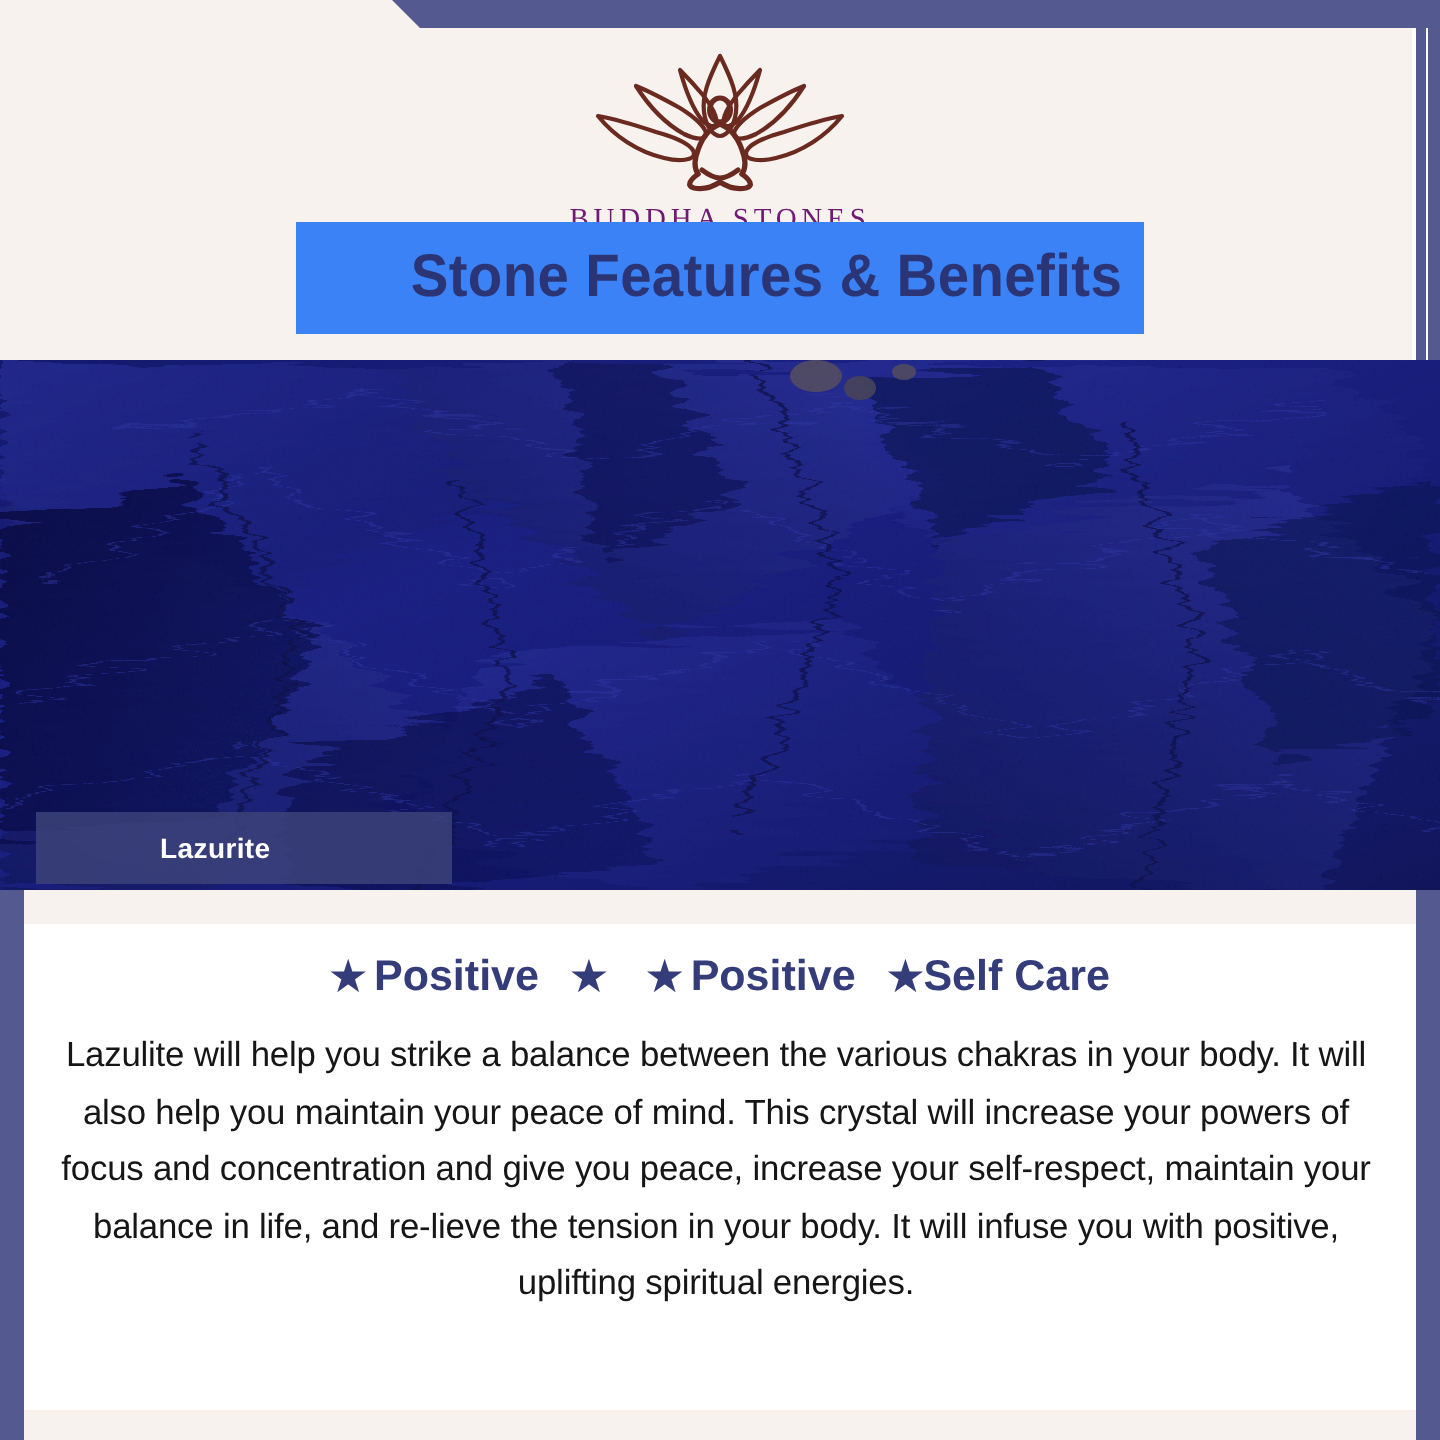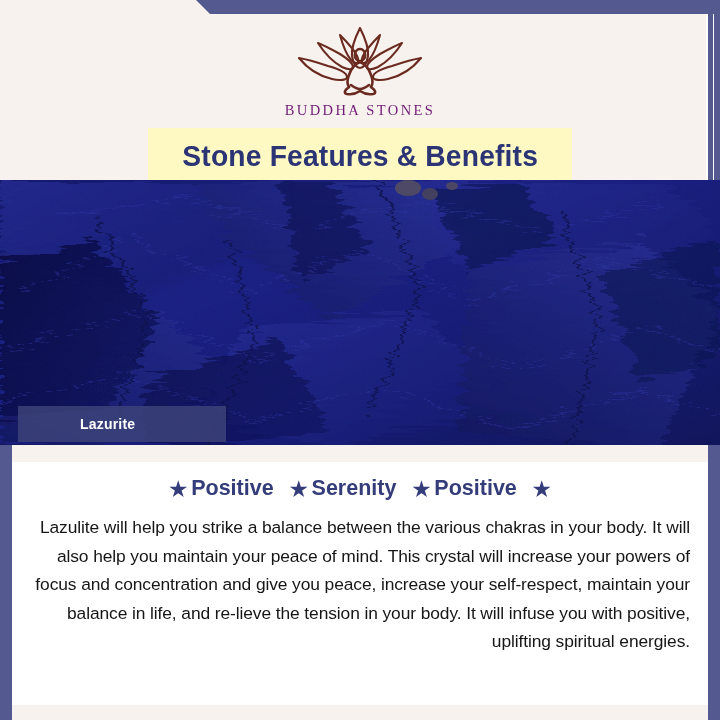--- a/index.html
+++ b/index.html
@@ -76,27 +76,27 @@
     font-size: 14.5px;
     letter-spacing: 2.4px;
     color: #701a75;
     font-weight: 400;
   }
 
   
   .title-banner {
     position: absolute;
     left: 148px;
-    top: 128px;
+    top: 111px;
     width: 424px;
     height: 56px;
-    background: #fef9c3;
-    display: flex;
-    align-items: center;
-    justify-content: center;
+    background: #3b82f6;
+    display: flex;
+    align-items: center;
+    justify-content: flex-end;
   }
   .title-text {
     font-family: "Liberation Sans Narrow", "Liberation Sans", sans-serif;
     font-size: 30px;
     font-weight: bold;
     color: #2b3474;
     letter-spacing: 0.2px;
     transform: scaleX(0.94);
     white-space: nowrap;
   }
@@ -201,21 +201,21 @@
   
   .description {
     position: absolute;
     left: 26px;
     top: 513px;
     width: 664px;
     font-size: 17.4px;
     line-height: 28.5px;
     color: #161616;
     font-weight: 400;
-    text-align: right;
+    text-align: center;
     letter-spacing: -0.1px;
   }
 </style>
 </head>
 <body>
 
 <div id="infographic">
 
   <div class="frame-purple"></div>
   <div class="frame-notch"></div>
@@ -348,26 +348,26 @@
     <div class="bottom-bottom-strip"></div>
   </div>
 
   <div class="benefits">
     <div class="benefit gap-wide">
       <span class="star">★</span>
       <span>Positive</span>
     </div>
     <div class="benefit gap-wide">
       <span class="star">★</span>
-      <span>Serenity</span>
     </div>
     <div class="benefit gap-wide">
       <span class="star">★</span>
       <span>Positive</span>
     </div>
     <div class="benefit gap-tight">
       <span class="star" style="margin-right:0">★</span>
+      <span>Self Care</span>
     </div>
   </div>
 
   <div class="description">Lazulite will help you strike a balance between the various chakras in your body. It will also help you maintain your peace of mind. This crystal will increase your powers of focus and concentration and give you peace, increase your self-respect, maintain your balance in life, and re-lieve the tension in your body. It will infuse you with positive, uplifting spiritual energies.</div>
 
 </div>
 
 </body></html>

